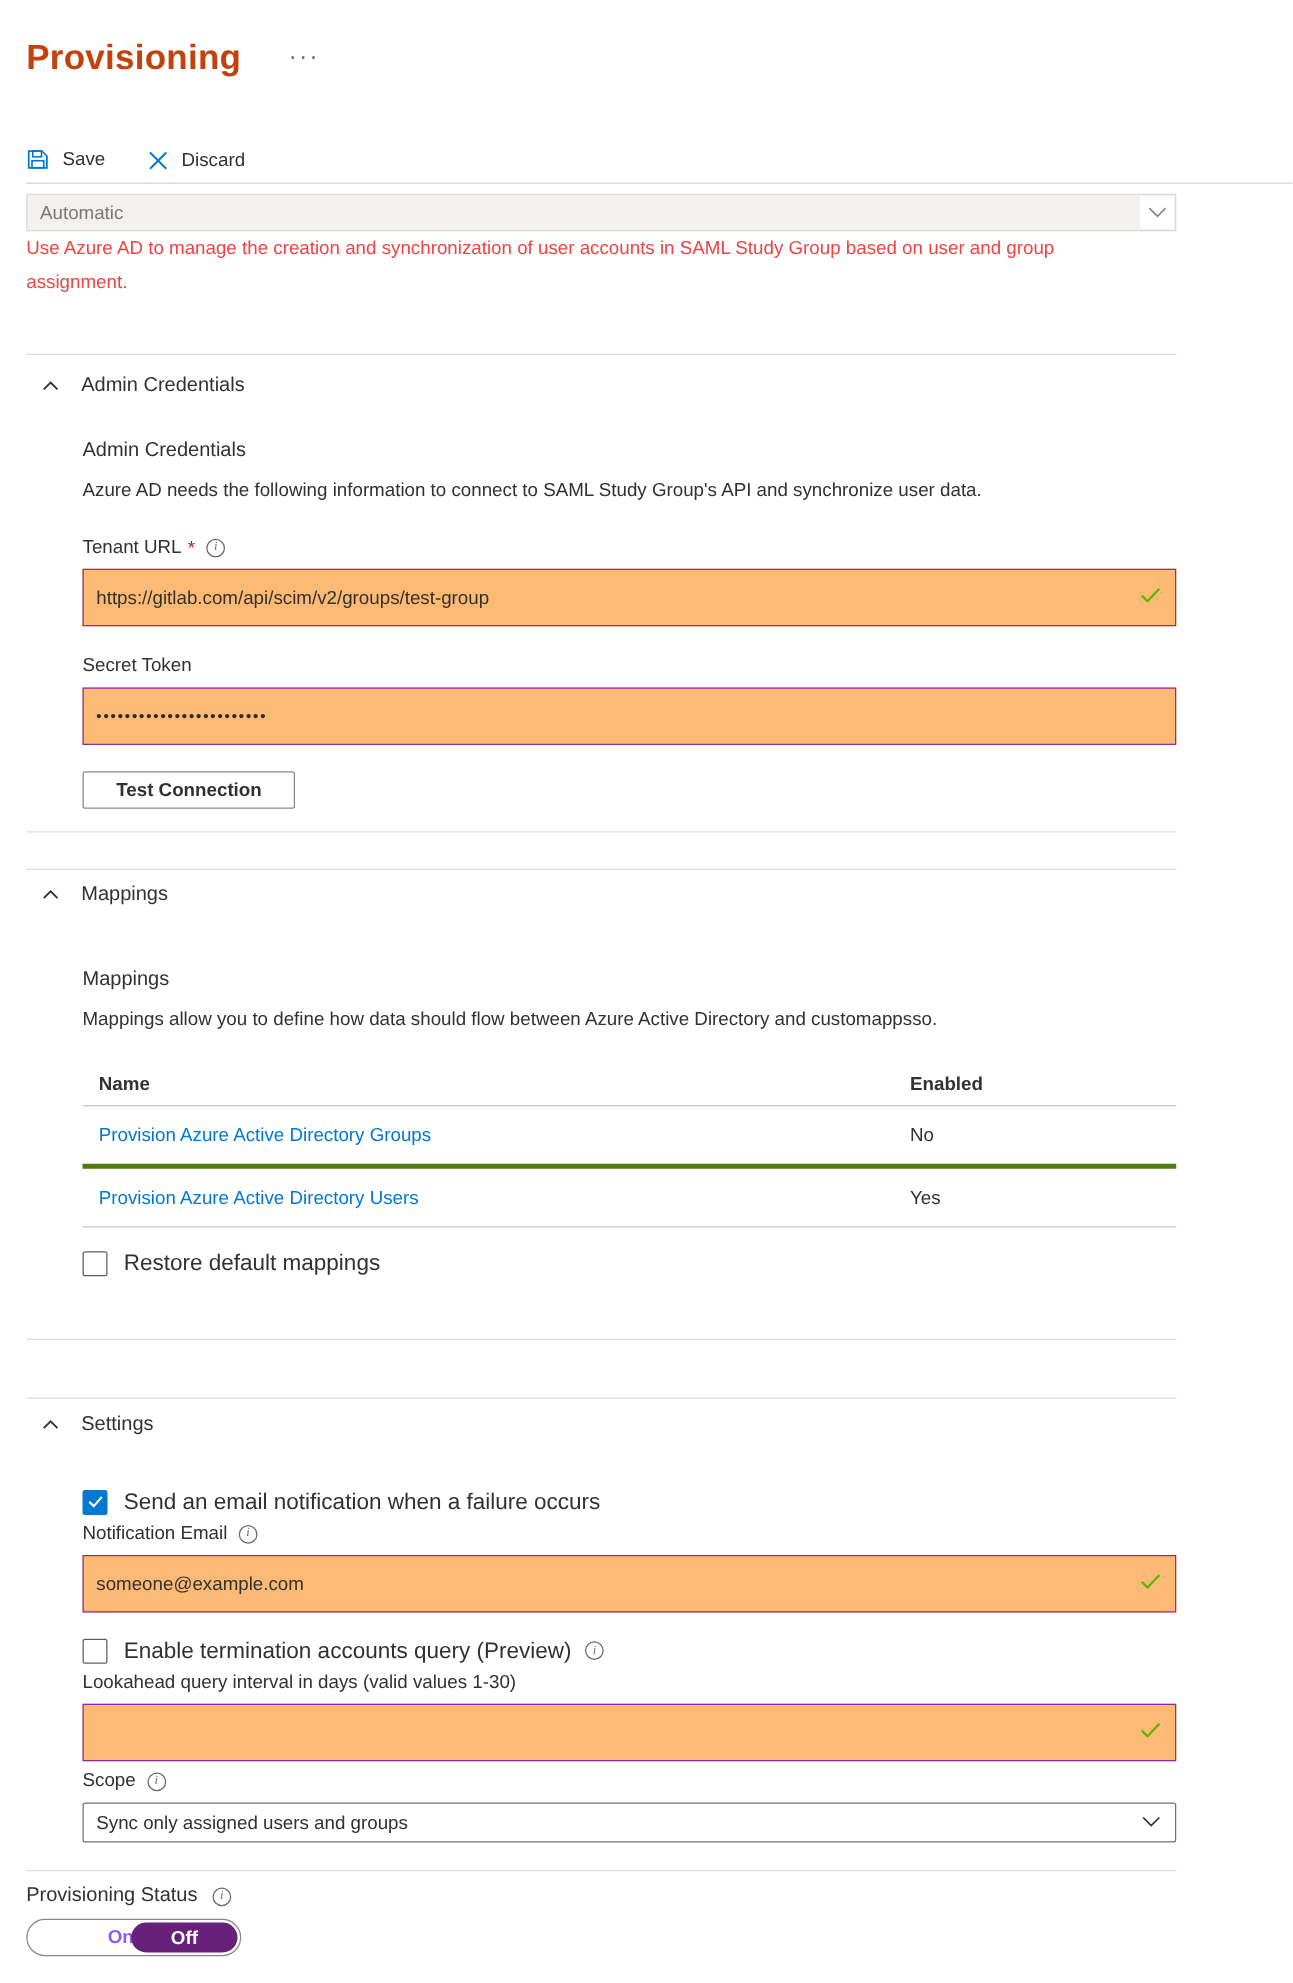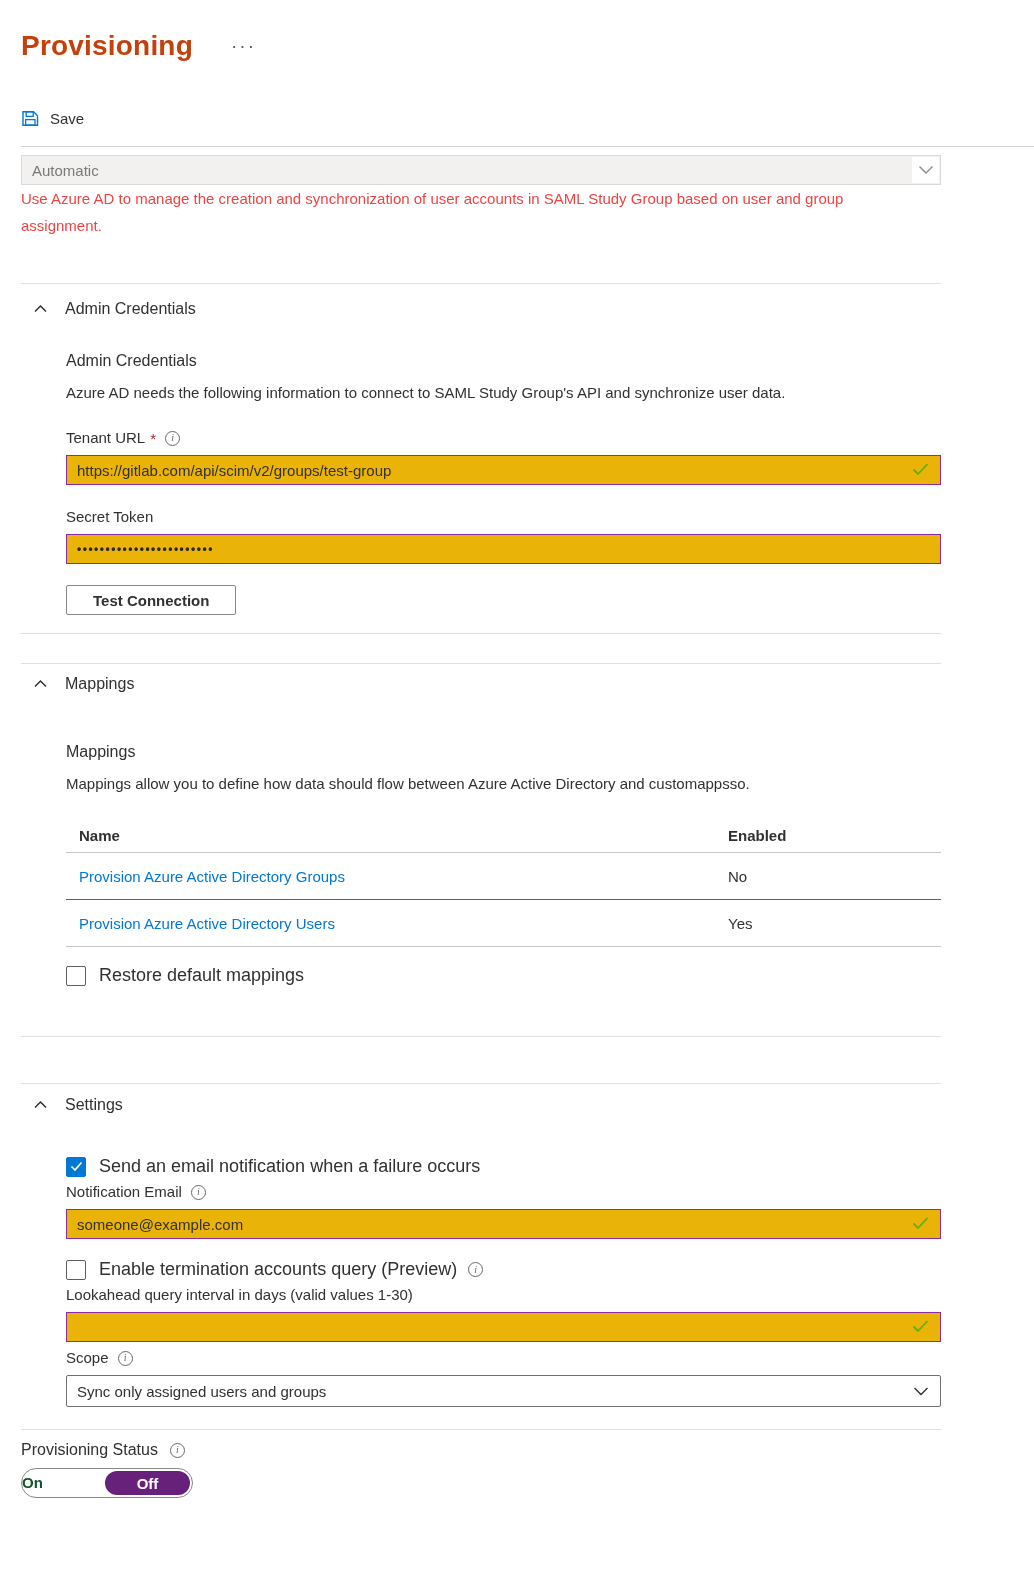--- a/index.html
+++ b/index.html
@@ -8,21 +8,21 @@
     padding:28px 93px 30px 21px;background:#fff;
     font-family:"Liberation Sans",sans-serif;color:#323130;font-size:15px;
     position:relative;
   }
   
   .title-row{display:flex;align-items:center;height:36px;}
   .page-title{font-size:28px;font-weight:700;color:#c2410c;letter-spacing:.2px;}
   .ellipsis-btn{margin-left:36px;color:#605e5c;font-size:19px;letter-spacing:2px;
     line-height:10px;cursor:pointer;user-select:none;padding:4px 2px;}
   
-  .toolbar{margin-top:45px;display:flex;align-items:flex-start;height:28px;gap:34px;flex-direction:column;}
+  .toolbar{margin-top:45px;display:flex;align-items:flex-end;height:28px;gap:34px;}
   .tb-btn{display:flex;align-items:center;gap:10px;cursor:pointer;font-size:15px;color:#323130;}
   .divider{border:none;border-top:1px solid #e1dfdd;margin:0;height:0;}
   .divider-top{margin-top:9px;margin-right:-93px;border:none;border-top:1px solid #d6d4d2;height:0;}
   
   .field-label{font-size:15px;line-height:20px;color:#323130;}
   .label-row{display:flex;align-items:center;}
   .mode-label{margin-top:37px;}
   .mode-field{margin-top:8px;position:relative;height:30px;box-sizing:border-box;
     background:#f2f1f0;border:1px solid #dcdad8;display:flex;align-items:center;
     padding:0 10px;color:#7b7977;font-size:15px;}
@@ -35,35 +35,35 @@
   .indent{margin-left:45px;}
   .subheader{font-size:16px;line-height:21px;color:#323130;}
   .sec-desc{font-size:15px;line-height:20px;color:#323130;}
   .info-icon{display:inline-flex;align-items:center;justify-content:center;
     width:15px;height:15px;border:1px solid #6b6966;border-radius:50%;
     font-size:10px;line-height:1;color:#6b6966;font-family:"Liberation Serif",serif;
     font-style:italic;cursor:pointer;box-sizing:border-box;flex:0 0 auto;}
   .req{color:#a4262c;margin-left:5px;font-size:15px;}
   .ml8{margin-left:9px;}
   .input-wrap{position:relative;margin-top:7px;}
-  .text-input{width:100%;height:30px;box-sizing:border-box;border:1px solid #8a2da5;
-    background:#eab308;padding:0 34px 0 10px;font-size:15px;color:#323130;
+  .text-input{width:100%;height:46px;box-sizing:border-box;border:1px solid #8a2da5;
+    background:#fdba74;padding:0 34px 0 10px;font-size:15px;color:#323130;
     font-family:"Liberation Sans",sans-serif;outline:none;}
   .text-input.token{font-size:12px;letter-spacing:1.5px;font-weight:700;color:#2b2b2b;}
   .valid-check{position:absolute;right:12px;top:50%;transform:translateY(-50%);}
   .btn-secondary{margin-top:21px;display:inline-flex;align-items:center;justify-content:center;
     height:30px;padding:0 26px;border:1px solid #8a8886;border-radius:2px;background:#fff;
     font-size:15px;font-weight:700;color:#323130;cursor:pointer;
     font-family:"Liberation Sans",sans-serif;}
   
   .map-table{margin-top:24px;}
   .map-head{display:grid;grid-template-columns:662px 1fr;height:34px;align-items:center;
     border-bottom:1px solid #c8c6c4;font-weight:700;font-size:15px;}
   .map-row{display:grid;grid-template-columns:662px 1fr;height:46px;align-items:center;
-    border-bottom:1px solid #4d7c0f;font-size:15px;}
+    border-bottom:4px solid #4d7c0f;font-size:15px;}
   .map-row:last-of-type{border-bottom:1px solid #c8c6c4;}
   .cell-name{padding-left:13px;}
   .map-link{color:#0078d4;text-decoration:none;cursor:pointer;}
   
   .check-row{display:flex;align-items:center;gap:13px;}
   .checkbox{width:20px;height:20px;box-sizing:border-box;border:1px solid #605e5c;
     border-radius:2px;background:#fff;cursor:pointer;flex:0 0 auto;
     display:flex;align-items:center;justify-content:center;}
   .checkbox.checked{background:#0078d4;border-color:#0078d4;}
   .check-label{font-size:18px;color:#323130;}
@@ -71,21 +71,21 @@
   .select-box{position:relative;margin-top:7px;height:32px;box-sizing:border-box;
     border:1px solid #72706e;border-radius:2px;background:#fff;display:flex;
     align-items:center;padding:0 36px 0 10px;font-size:15px;color:#323130;cursor:pointer;}
   .select-chevron{position:absolute;right:11px;top:50%;transform:translateY(-50%);}
   
   .status-label-row{margin-top:9px;display:flex;align-items:center;height:22px;}
   .status-label{font-size:16px;color:#323130;}
   .toggle{margin-top:7px;position:relative;width:172px;height:30px;box-sizing:border-box;
     border:1px solid #8a8886;border-radius:16px;background:#fff;cursor:pointer;}
   .toggle-on{position:absolute;left:0;top:0;width:50%;height:28px;line-height:28px;
-    text-align:left;color:#14532d;font-weight:700;font-size:15px;}
+    text-align:right;color:#8b5cf6;font-weight:700;font-size:15px;}
   .toggle-off{position:absolute;right:2px;top:2px;bottom:2px;width:85px;border-radius:13px;
     background:#68217a;color:#fff;font-weight:700;font-size:15px;
     display:flex;align-items:center;justify-content:center;}
   
   .mt-sec-div{margin-top:44px;}
 </style>
 </head>
 <body>
 
 <div class="page">

